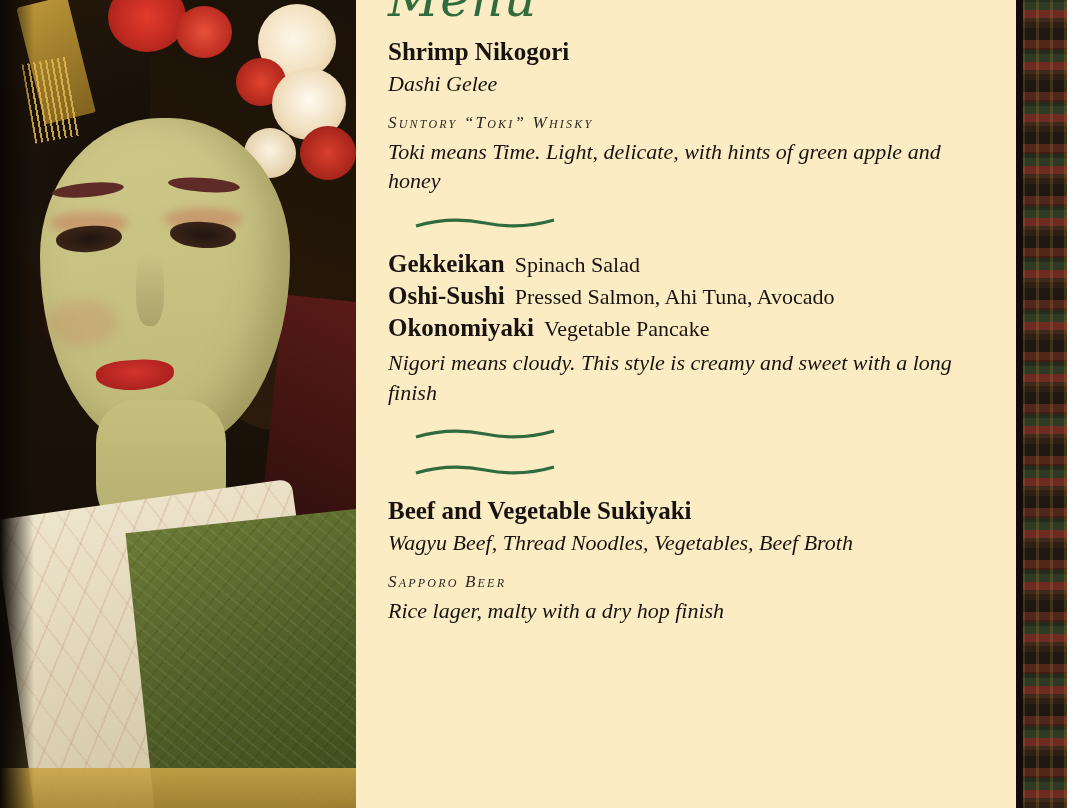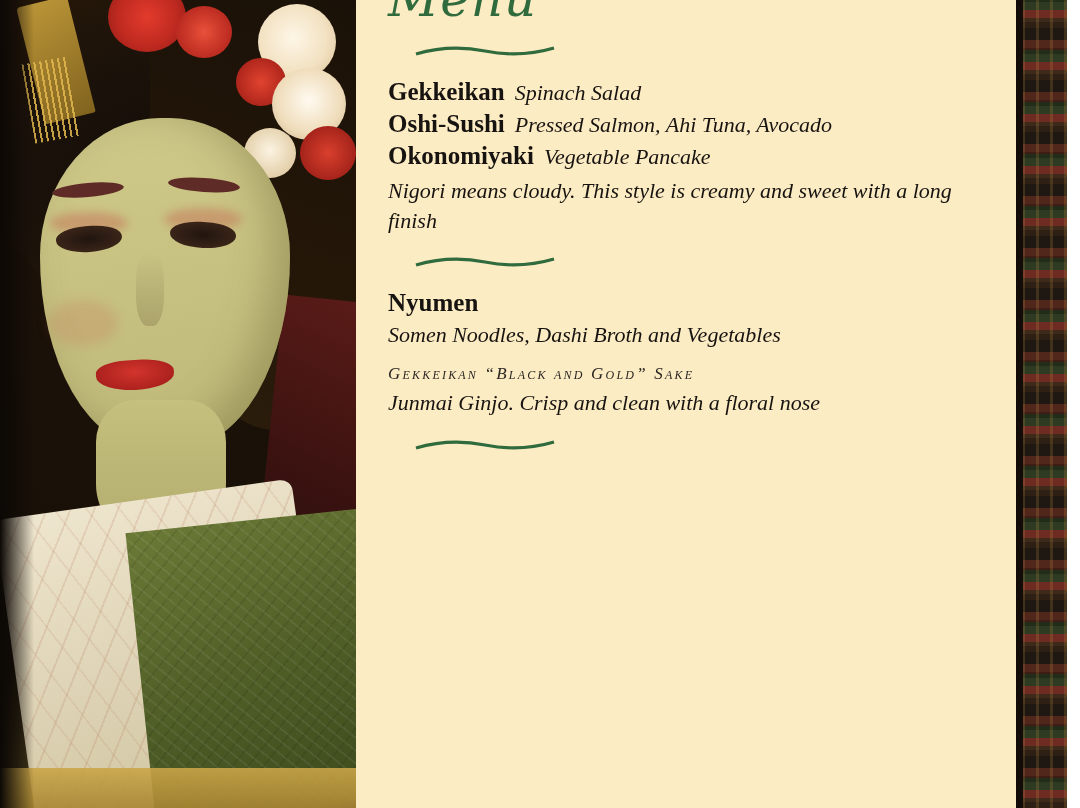--- a/index.html
+++ b/index.html
@@ -225,21 +225,20 @@
   }
   .dish-name {
     font-family: "Liberation Serif", serif;
     font-weight: bold;
     font-size: 25px;
     color: #171310;
     line-height: 1.28;
   }
   .dish-desc-inline {
     font-family: "Liberation Serif", serif;
-    font-style: italic;
     font-size: 22px;
     color: #171310;
   }
   .dish-desc {
     font-family: "Liberation Serif", serif;
     font-style: italic;
     font-size: 22px;
     color: #171310;
     line-height: 1.35;
     margin-top: 1px;
@@ -345,20 +344,28 @@
       <div class="weave"></div>
     </div>
     <div class="gold-band"></div>
     <div class="shadow-left"></div>
   </div>
 
   <div class="menu-panel">
 
     <div class="menu-title">Menu</div>
 
+    <div class="course">
+      <div class="dish-line">
+        <span class="dish-name">Shrimp Nikogori</span>
+      </div>
+      <div class="dish-desc">Dashi Gelee</div>
+      <div class="pairing-name">Suntory “Toki” Whisky</div>
+      <div class="pairing-desc">Toki means Time. Light, delicate, with hints of green apple and honey</div>
+    </div>
     <div class="divider">
       <svg width="142" height="18" viewBox="0 0 142 18">
           <path d="M2 12 Q 36 2, 71 9 T 140 6" stroke="#2f6b3c" stroke-width="3.2" fill="none"></path>
         </svg>
     </div>
 
     <div class="course">
       <div class="dish-line">
         <span class="dish-name">Gekkeikan</span>
         <span class="dish-desc-inline">Spinach Salad</span>
@@ -372,34 +379,34 @@
         <span class="dish-desc-inline">Vegetable Pancake</span>
       </div>
       <div class="pairing-desc">Nigori means cloudy. This style is creamy and sweet with a long finish</div>
     </div>
     <div class="divider">
       <svg width="142" height="18" viewBox="0 0 142 18">
           <path d="M2 12 Q 36 2, 71 9 T 140 6" stroke="#2f6b3c" stroke-width="3.2" fill="none"></path>
         </svg>
     </div>
 
-    <div class="course">
-      <div class="dish-line">
-        <span class="dish-name">Nyumen</span>
-      </div>
-      <div class="dish-desc">Somen Noodles, Dashi Broth and Vegetables</div>
-      <div class="pairing-name">Gekkeikan “Black and Gold” Sake</div>
-      <div class="pairing-desc">Junmai Ginjo. Crisp and clean with a floral nose</div>
-    </div>
     <div class="divider">
       <svg width="142" height="18" viewBox="0 0 142 18">
           <path d="M2 12 Q 36 2, 71 9 T 140 6" stroke="#2f6b3c" stroke-width="3.2" fill="none"></path>
         </svg>
     </div>
 
+    <div class="course">
+      <div class="dish-line">
+        <span class="dish-name">Beef and Vegetable Sukiyaki</span>
+      </div>
+      <div class="dish-desc">Wagyu Beef, Thread Noodles, Vegetables, Beef Broth</div>
+      <div class="pairing-name">Sapporo Beer</div>
+      <div class="pairing-desc">Rice lager, malty with a dry hop finish</div>
+    </div>
 
   </div>
 
   <div class="textile">
     <div class="textile-inner">
       <div class="textile-motif"></div>
     </div>
     <div class="textile-edge-l"></div>
     <div class="textile-edge-r"></div>
   </div>

